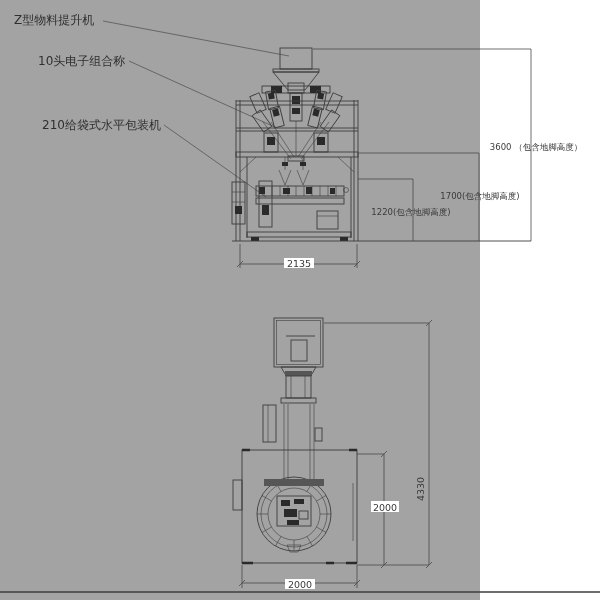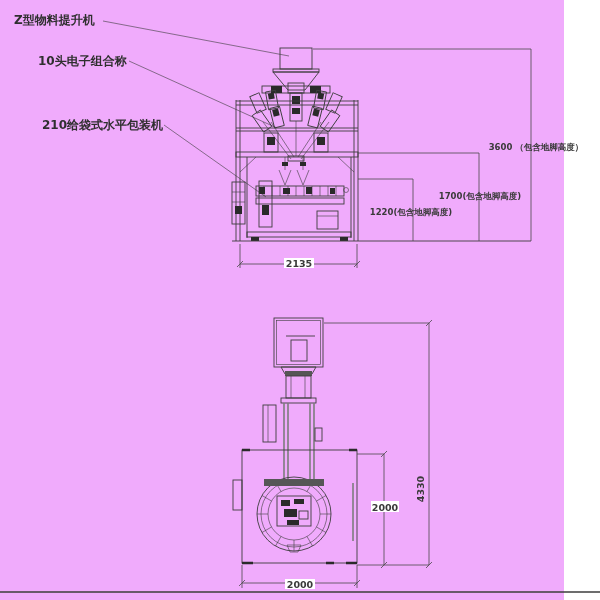--- a/index.html
+++ b/index.html
@@ -6,24 +6,23 @@
     margin: 0;
     padding: 0;
     background: #ffffff;
     width: 600px;
     height: 600px;
     overflow: hidden;
     font-family: "DejaVu Sans", "Liberation Sans", sans-serif;
   }
   .sheet {
     position: relative;
-    width: 564px;
+    width: 480px;
     height: 600px;
-    background: #f0abfc;
-    font-weight: bold;
+    background: #a3a3a3;
   }
   svg { display: block; }
   .ln   { stroke: #3d3d3d; stroke-width: 0.9; fill: none; }
   .lnth { stroke: #3d3d3d; stroke-width: 0.6; fill: none; }
   .lnbold { stroke: #2a2a2a; stroke-width: 2.4; fill: none; }
   .gray { stroke: #7d7d7d; stroke-width: 1.6; fill: none; }
   .dk   { fill: #2a2a2a; stroke: none; }
   .mid  { fill: #565656; stroke: none; }
   .wbg  { fill: #ffffff; stroke: none; }
   .dim  { stroke: #4a4a4a; stroke-width: 0.8; fill: none; }

